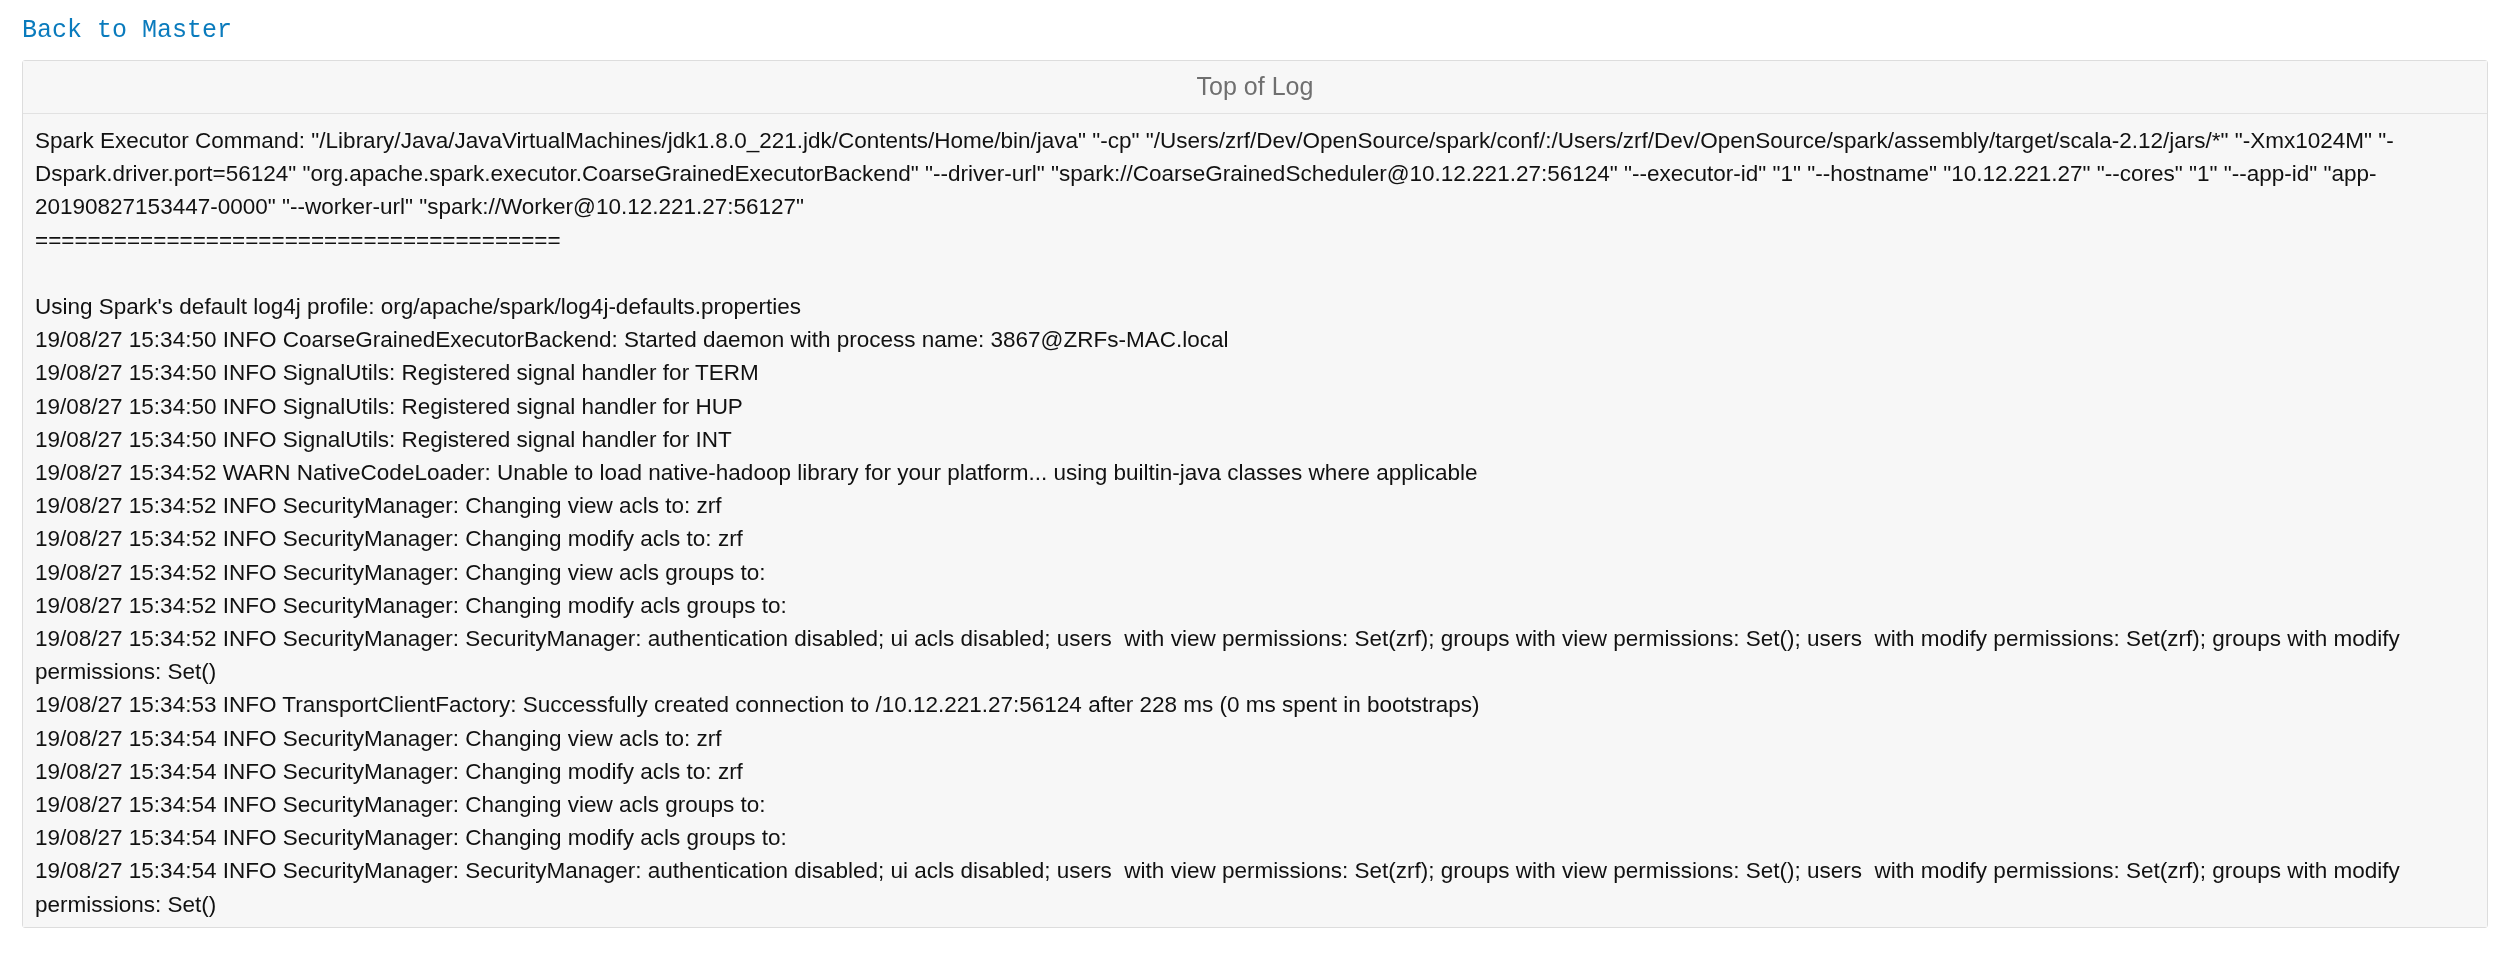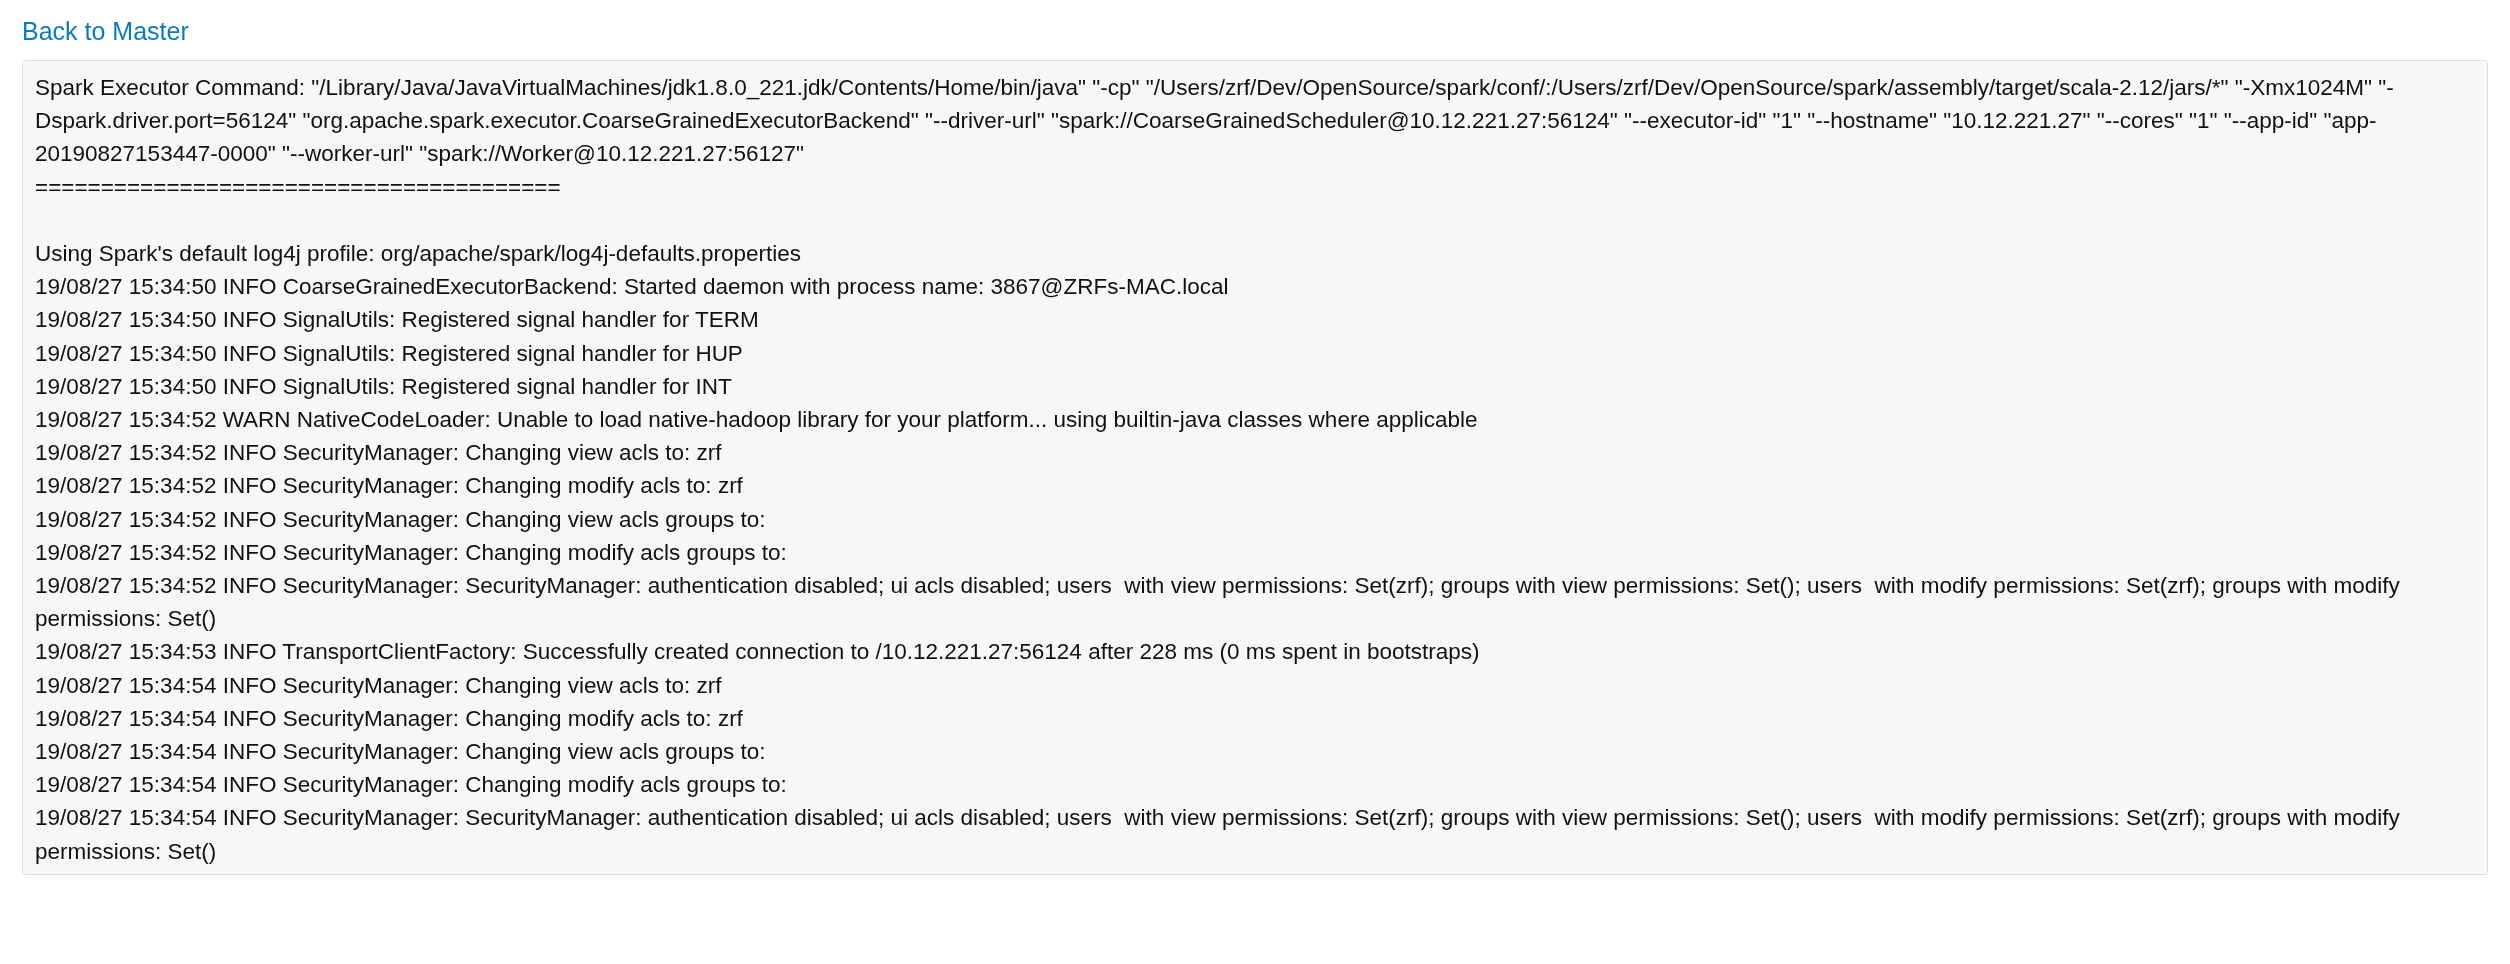--- a/index.html
+++ b/index.html
@@ -19,20 +19,21 @@
     box-sizing: border-box;
   }
   .back-link {
     display: inline-block;
     color: #0a7bbd;
     font-size: 25px;
     line-height: 30px;
     text-decoration: none;
     cursor: pointer;
     margin-bottom: 10px;
+    font-family: Liberation Mono, monospace;
   }
   .showing-line {
     font-size: 25px;
     line-height: 30px;
     color: #000000;
     margin-top: 22px;
     margin-bottom: 18px;
   }
   .log-panel {
     border: 1px solid #dddddd;
@@ -67,20 +68,21 @@
 </style>
 </head>
 <body>
 
 <div class="page">
 
   <a class="back-link">Back to Master</a>
 
 
   <div class="log-panel">
+    <div class="log-panel-header">Top of Log</div>
     <div class="log-body">
       <pre class="log-pre">Spark Executor Command: "/Library/Java/JavaVirtualMachines/jdk1.8.0_221.jdk/Contents/Home/bin/java" "-cp" "/Users/zrf/Dev/OpenSource/spark/conf/:/Users/zrf/Dev/OpenSource/spark/assembly/target/scala-2.12/jars/*" "-Xmx1024M" "-Dspark.driver.port=56124" "org.apache.spark.executor.CoarseGrainedExecutorBackend" "--driver-url" "spark://CoarseGrainedScheduler@10.12.221.27:56124" "--executor-id" "1" "--hostname" "10.12.221.27" "--cores" "1" "--app-id" "app-20190827153447-0000" "--worker-url" "spark://Worker@10.12.221.27:56127"
 ========================================
 
 Using Spark's default log4j profile: org/apache/spark/log4j-defaults.properties
 19/08/27 15:34:50 INFO CoarseGrainedExecutorBackend: Started daemon with process name: 3867@ZRFs-MAC.local
 19/08/27 15:34:50 INFO SignalUtils: Registered signal handler for TERM
 19/08/27 15:34:50 INFO SignalUtils: Registered signal handler for HUP
 19/08/27 15:34:50 INFO SignalUtils: Registered signal handler for INT
 19/08/27 15:34:52 WARN NativeCodeLoader: Unable to load native-hadoop library for your platform... using builtin-java classes where applicable

